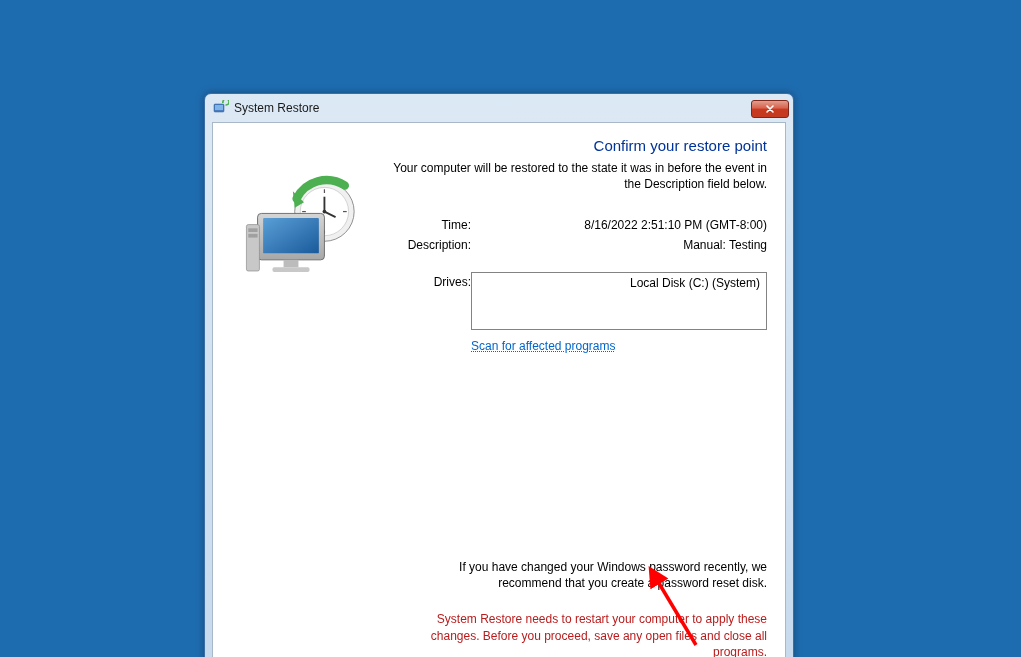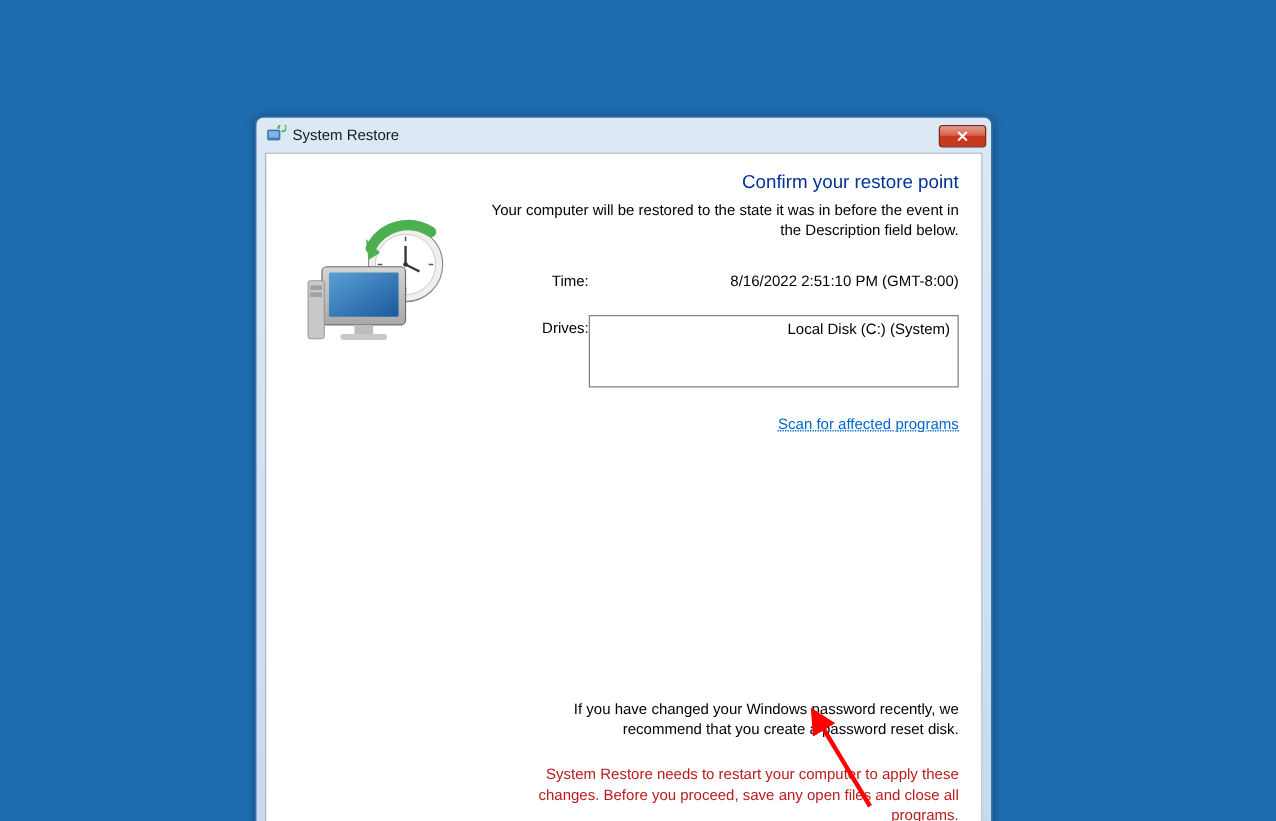--- a/index.html
+++ b/index.html
@@ -132,22 +132,21 @@
       height: 58px;
       border: 1px solid #838383;
       background: #fff;
       padding: 3px 6px;
       font-size: 12px;
       color: #000;
       overflow: hidden;
     }
     .scan-link-row {
       display: flex;
-      margin-top: 22px;
-      flex-direction: column;
+      margin-top: 9px;
     }
     .scan-link-spacer {
       width: 78px;
     }
     .scan-link {
       color: #0066cc;
       text-decoration: underline dotted;
       font-size: 12px;
       cursor: pointer;
     }
@@ -261,20 +260,24 @@
       </div>
 
       <div class="right-pane">
         <div class="heading">Confirm your restore point</div>
         <div class="subtitle">Your computer will be restored to the state it was in before the event in the Description field below.</div>
 
         <div class="info-row">
           <div class="info-label">Time:</div>
           <div class="info-value">8/16/2022 2:51:10 PM (GMT-8:00)</div>
         </div>
+        <div class="info-row">
+          <div class="info-label">Description:</div>
+          <div class="info-value">Manual: Testing</div>
+        </div>
 
         <div class="drives-row">
           <div class="drives-label">Drives:</div>
           <div class="drives-box">
             <div>Local Disk (C:) (System)</div>
           </div>
         </div>
 
         <div class="scan-link-row">
           <div class="scan-link-spacer"></div>

